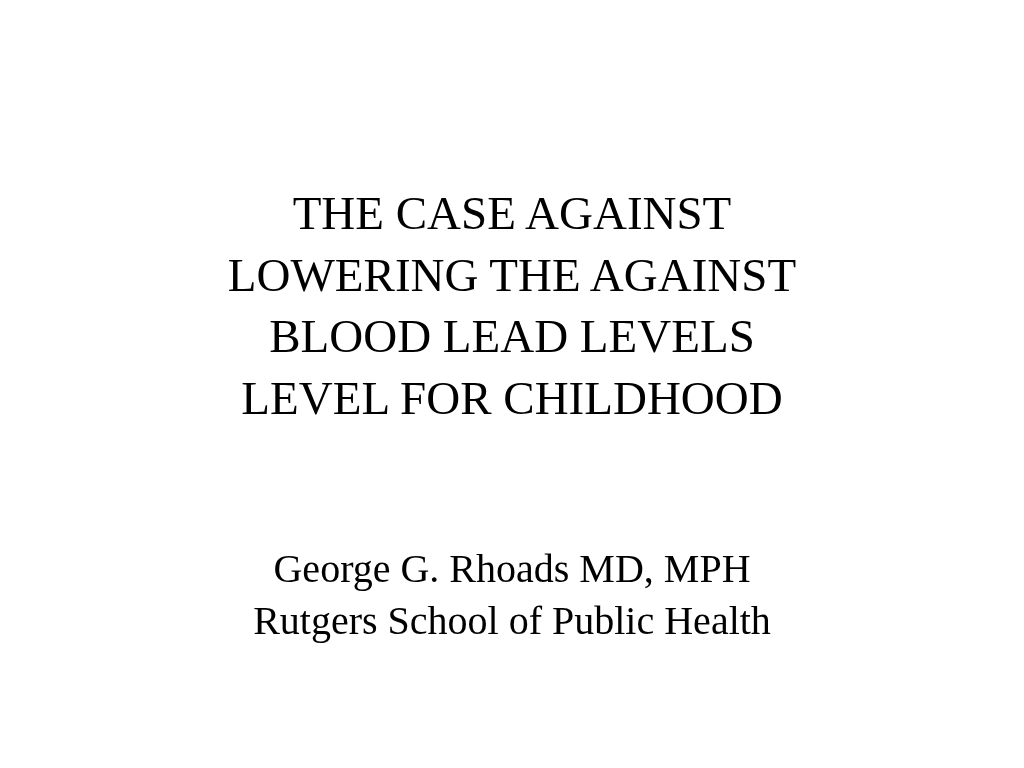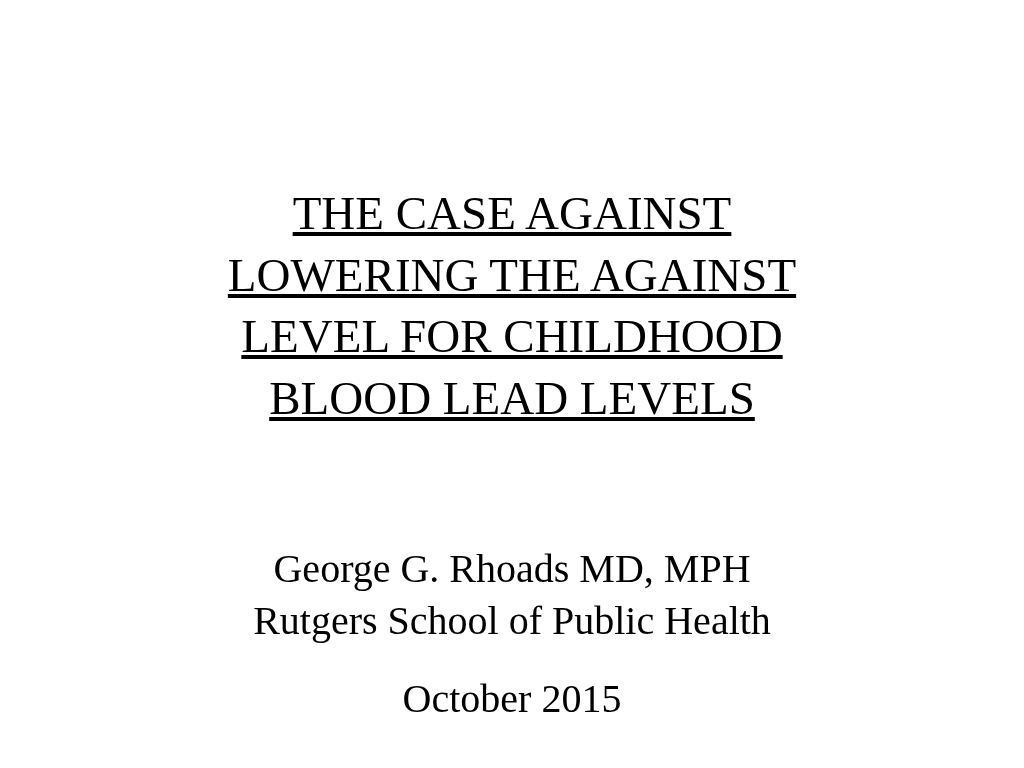--- a/index.html
+++ b/index.html
@@ -24,40 +24,38 @@
       top: 183px;
       width: 1024px;
       text-align: center;
       font-size: 47px;
       line-height: 61.5px;
       margin: 0;
       font-weight: normal;
     }
     .title span {
       display: block;
-      text-decoration: underline;
     }
     .subtitle {
       position: absolute;
       left: 0;
       width: 1024px;
       text-align: center;
       font-size: 40px;
       line-height: 48px;
     }
     .author { top: 545px; }
     .affiliation { top: 597px; }
     .date { top: 675px; }
   </style>
 </head>
 <body>
 
 <div class="slide">
   <h1 class="title">
     <span>THE CASE AGAINST</span>
     <span>LOWERING THE AGAINST</span>
+    <span>BLOOD LEAD LEVELS</span>
     <span>LEVEL FOR CHILDHOOD</span>
-    <span>BLOOD LEAD LEVELS</span>
   </h1>
   <div class="subtitle author">George G. Rhoads MD, MPH</div>
   <div class="subtitle affiliation">Rutgers School of Public Health</div>
-  <div class="subtitle date">October 2015</div>
 </div>
 
 </body></html>

